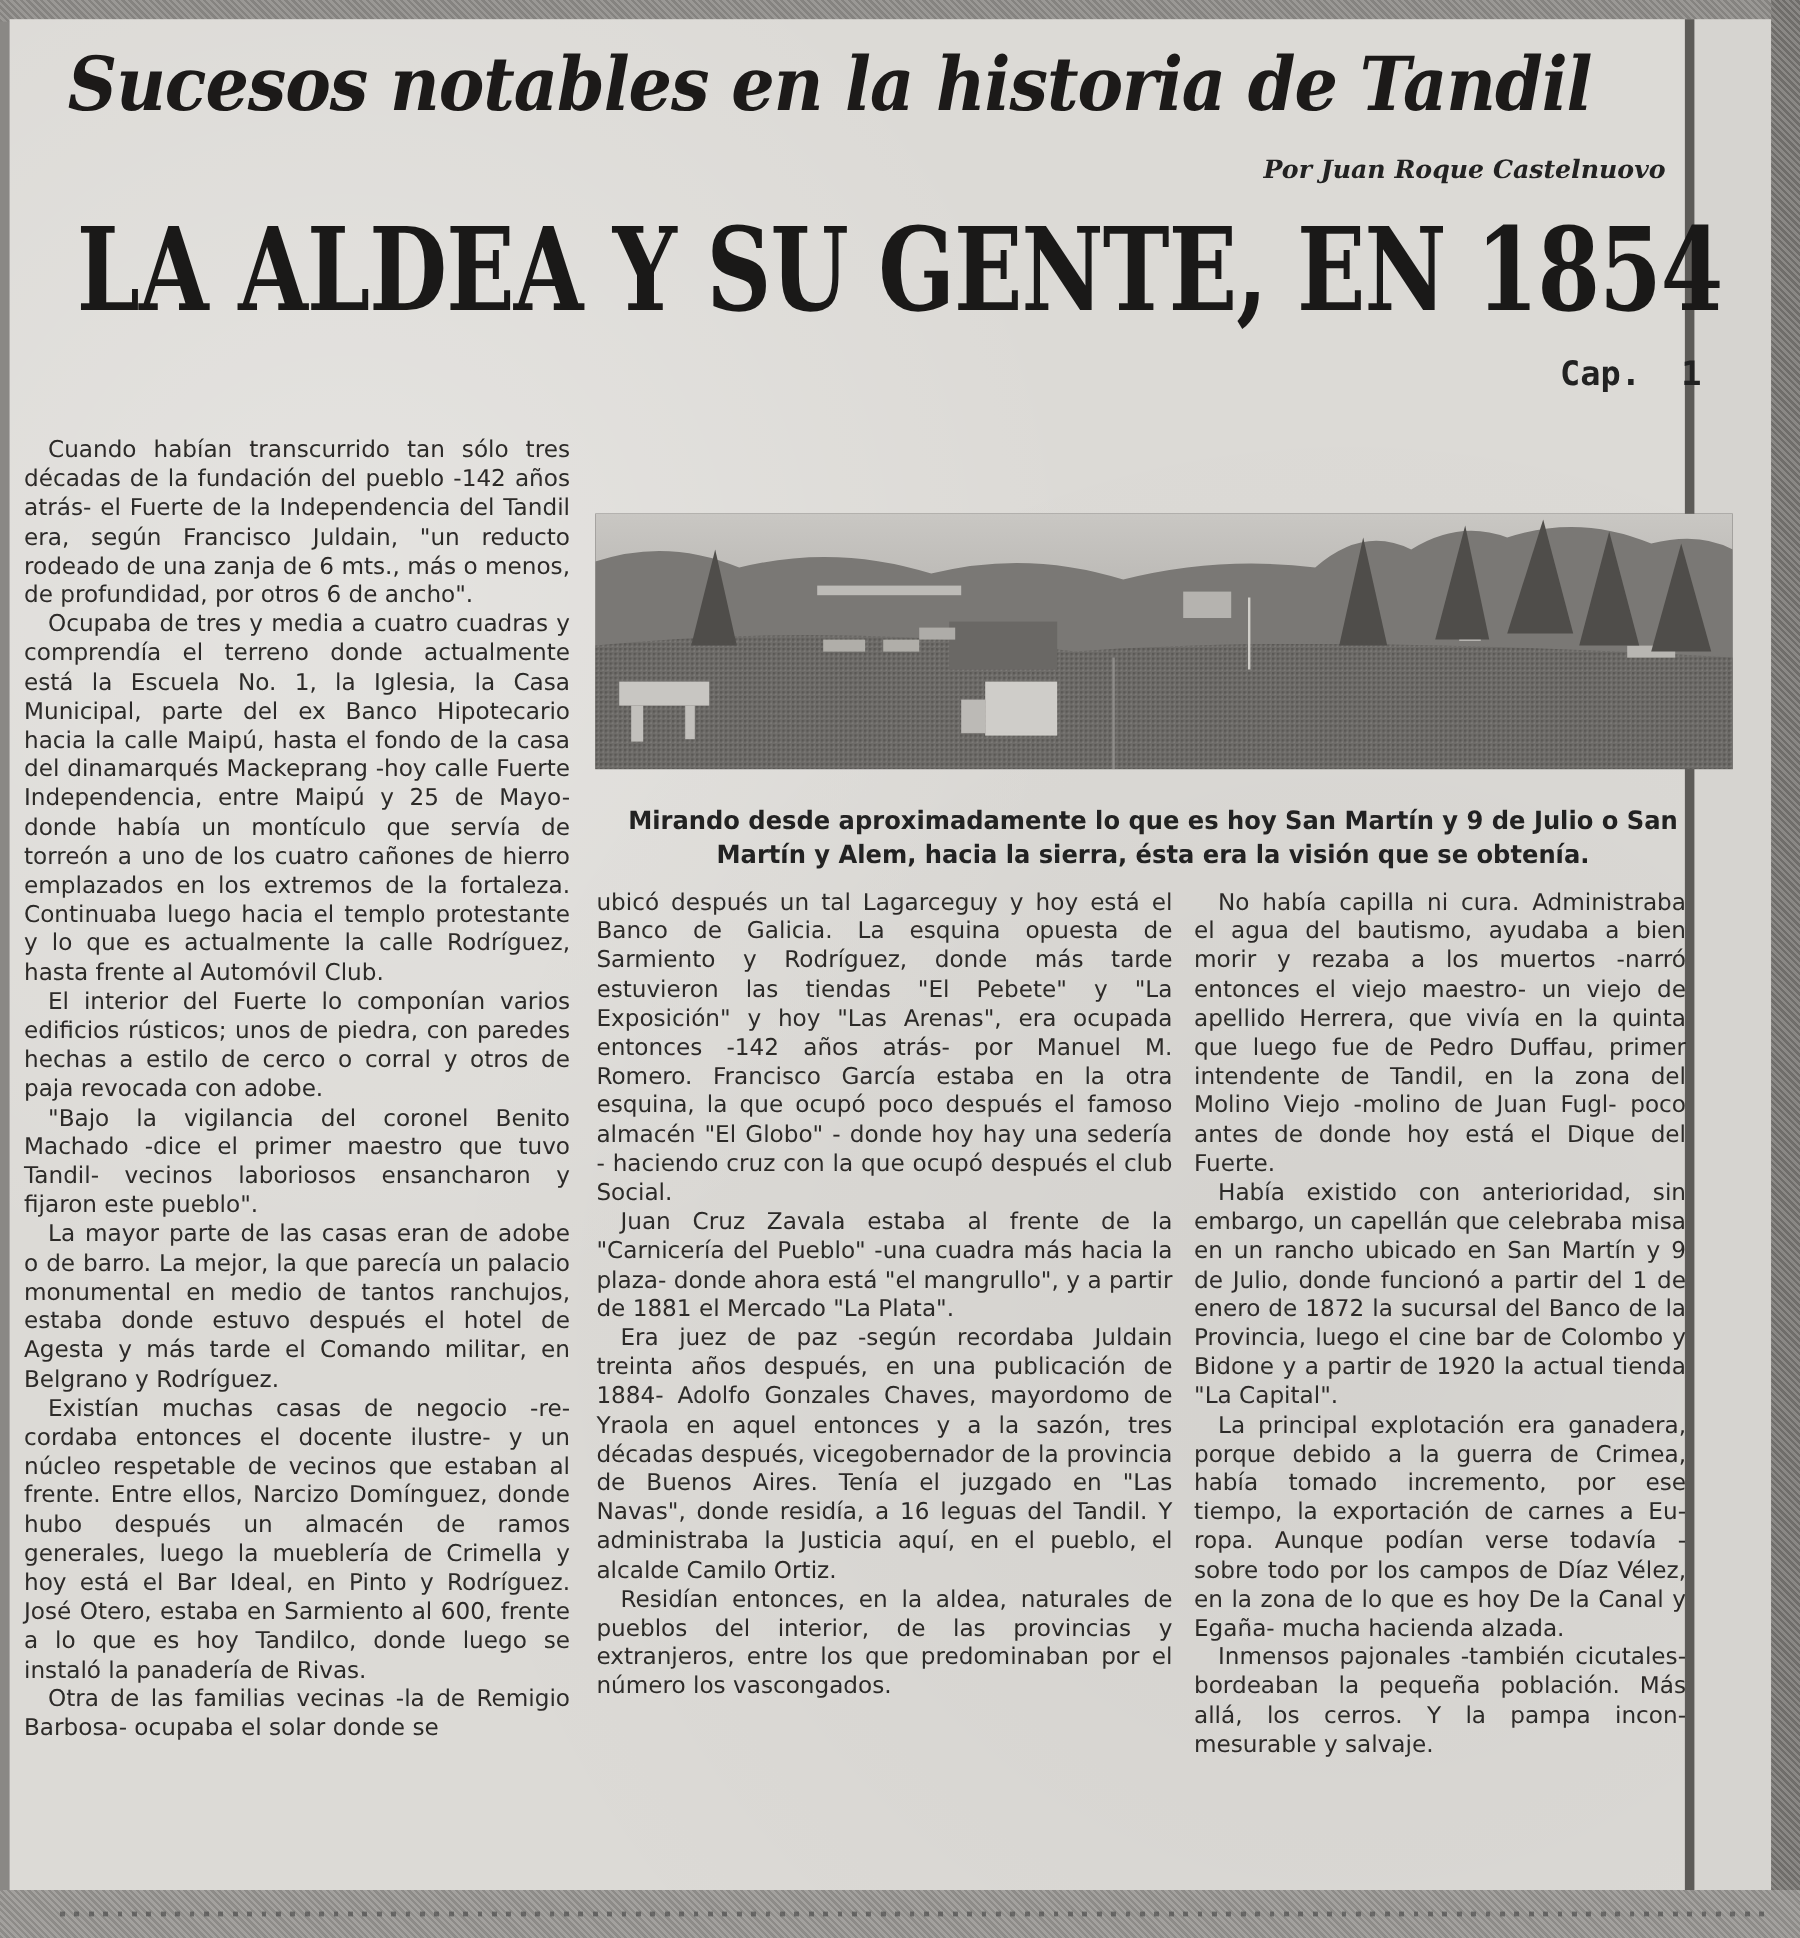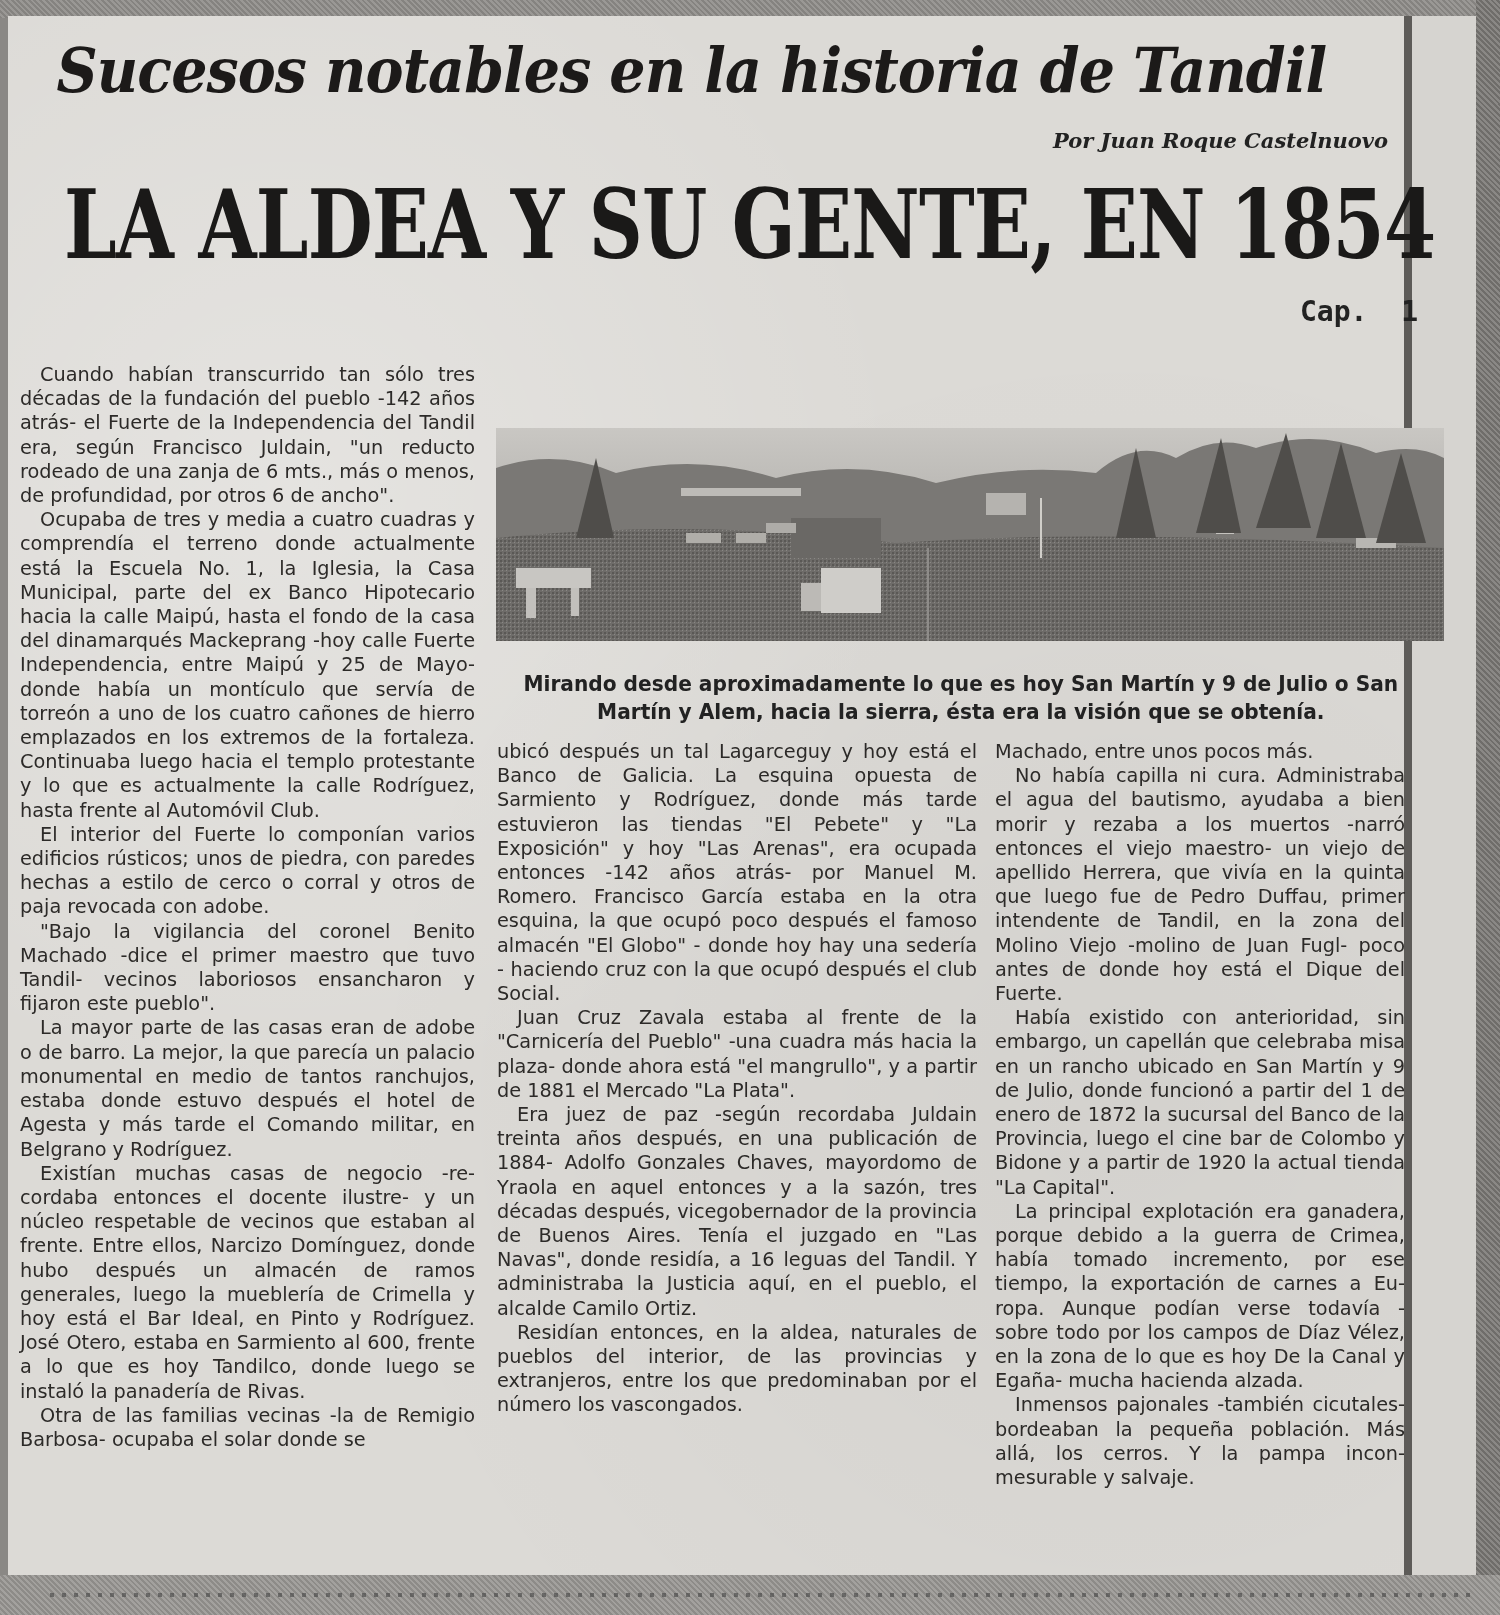--- a/index.html
+++ b/index.html
@@ -180,21 +180,20 @@
 <div class="caption">Mirando desde aproximadamente lo que es hoy San Martín y 9 de Julio o San Martín y Alem, hacia la sierra, ésta era la visión que se obtenía.</div>
 
 <div class="col col2">
   <p class="cont">ubicó después un tal Lagarceguy y hoy está el Banco de Galicia. La esquina opuesta de Sarmiento y Rodríguez, donde más tarde estuvieron las tiendas "El Pebete" y "La Exposición" y hoy "Las Arenas", era ocupa­da entonces -142 años atrás- por Manuel M. Romero. Francisco García estaba en la otra esquina, la que ocupó poco después el famoso almacén "El Globo" - donde hoy hay una sedería - haciendo cruz con la que ocupó después el club Social.</p>
   <p>Juan Cruz Zavala estaba al frente de la "Carnicería del Pueblo" -una cuadra más hacia la plaza- donde ahora está "el man­grullo", y a partir de 1881 el Mercado "La Plata".</p>
   <p>Era juez de paz -según recordaba Juldain treinta años después, en una publicación de 1884- Adolfo Gonzales Chaves, mayor­domo de Yraola en aquel entonces y a la sazón, tres décadas después, vicegober­nador de la provincia de Buenos Aires. Te­nía el juzgado en "Las Navas", donde resi­día, a 16 leguas del Tandil. Y administraba la Justicia aquí, en el pueblo, el alcalde Camilo Ortiz.</p>
   <p>Residían entonces, en la aldea, naturales de pueblos del interior, de las provincias y extranjeros, entre los que predominaban por el número los vascongados.</p>
 </div>
 
 <div class="col col3">
-  <p class="cont">Machado, entre unos pocos más.</p>
   <p>No había capilla ni cura. Administra­ba el agua del bautismo, ayudaba a bien morir y rezaba a los muertos -narró entonces el viejo maestro- un viejo de apellido Herrera, que vivía en la quinta que luego fue de Pedro Duffau, primer intendente de Tandil, en la zona del Molino Viejo -molino de Juan Fugl- poco antes de donde hoy está el Dique del Fuerte.</p>
   <p>Había existido con anterioridad, sin embargo, un capellán que celebraba misa en un rancho ubicado en San Martín y 9 de Julio, donde funcionó a partir del 1 de enero de 1872 la sucursal del Banco de la Provincia, luego el cine bar de Colombo y Bidone y a partir de 1920 la actual tienda "La Capital".</p>
   <p>La principal explotación era ganade­ra, porque debido a la guerra de Cri­mea, había tomado incremento, por ese tiempo, la exportación de carnes a Eu­ropa. Aunque podían verse todavía - sobre todo por los campos de Díaz Vélez, en la zona de lo que es hoy De la Canal y Egaña- mucha hacienda alzada.</p>
   <p>Inmensos pajonales -también cicuta­les- bordeaban la pequeña población. Más allá, los cerros. Y la pampa incon­mesurable y salvaje.</p>
 </div>
 
 <div class="continua">(Continúa)</div>
 
 <div class="frame-bottom">
   <div class="dots"></div>

